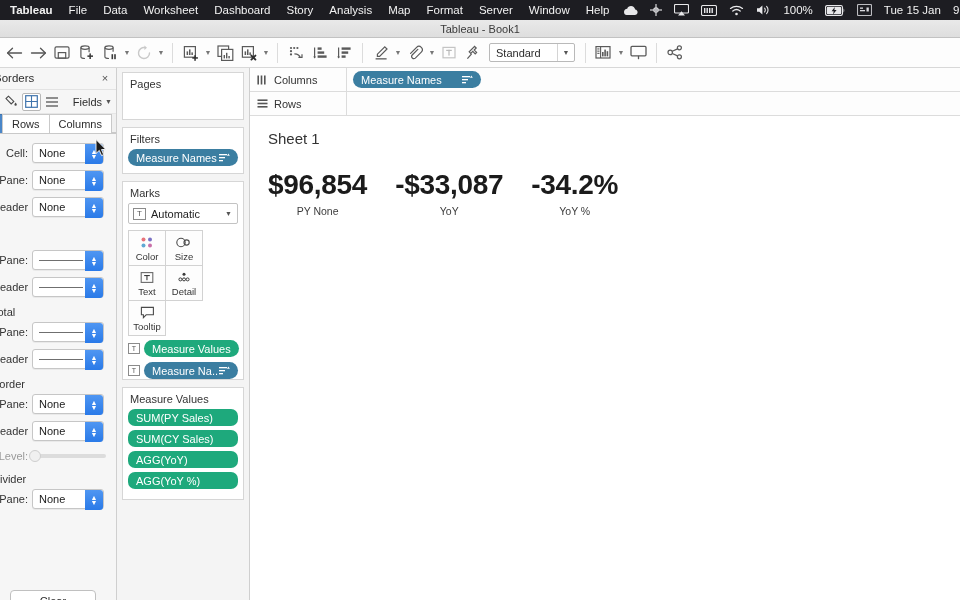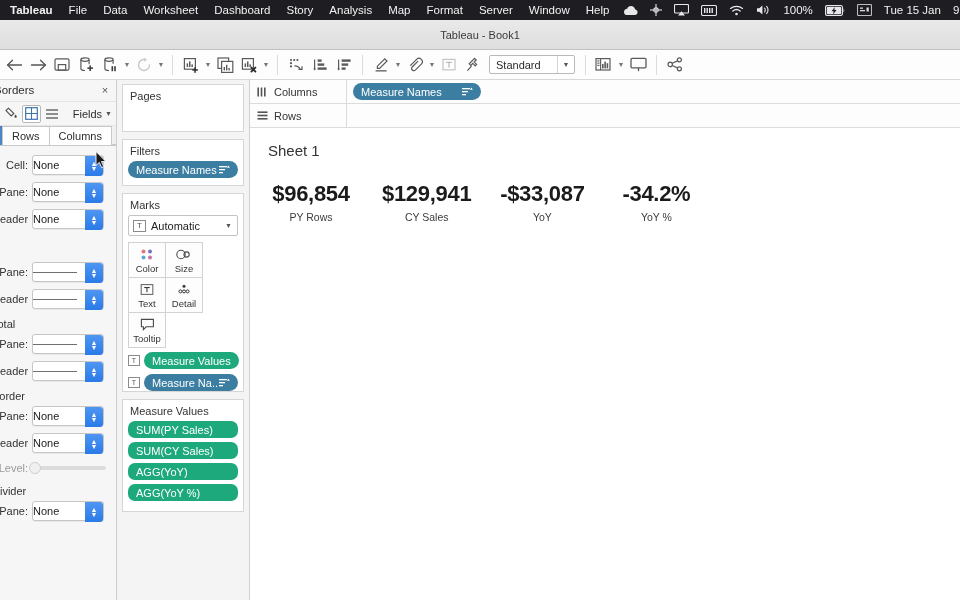--- a/index.html
+++ b/index.html
@@ -25,21 +25,21 @@
   #menubar .mi { padding: 0 8px; }
   #menubar .sysicon {
     padding: 0 6px; display: inline-flex; align-items: center; justify-content: center;
     height: 20px;
   }
   #menubar .clock { padding: 0 6px; }
   #menubar svg { display: block; }
 
   
   #titlebar {
-    height: 30px; width: 960px;
+    height: 18px; width: 960px;
     background: linear-gradient(to bottom, #e9e9e9, #dedede);
     border-bottom: 1px solid #c2c2c2;
     display: flex; align-items: center; justify-content: center;
     font-size: 11px; color: #3a3a3a;
   }
 
   
   #toolbar {
     height: 30px; width: 960px;
     background: #fdfdfd;
@@ -159,20 +159,21 @@
     font-size: 11px; color: #333;
     width: 36px; text-align: right; margin-left: -8px; margin-right: 4px;
     white-space: nowrap; overflow: hidden;
   }
   .fp-pop {
     position: relative;
     width: 72px; height: 20px;
     background: #fff;
     border: 1px solid #c6c6c6; border-radius: 3px;
     display: flex; align-items: center;
+    padding-left: 6px;
     font-size: 11px; color: #1b1b1b;
     box-shadow: 0 1px 0 rgba(0,0,0,.05);
   }
   .fp-pop .stepper {
     position: absolute; right: 0; top: 0; width: 18px; height: 20px;
     background: linear-gradient(to bottom, #4f96f2, #2a7ae8);
     border-radius: 0 3px 3px 0;
     display: flex; flex-direction: column; align-items: center; justify-content: center;
     color: #fff; line-height: 5px; font-size: 7px;
   }
@@ -317,21 +318,21 @@
   #sheet-title {
     font-size: 15px; color: #333; font-weight: normal;
     margin-bottom: 22px;
   }
   #kpi-row { display: flex; align-items: flex-start; }
   .kpi {
     display: flex; flex-direction: column; align-items: center;
     margin-right: 28px;
     min-width: 86px;
   }
-  .kpi .kv { font-size: 22px; font-weight: bold; color: #1b1b1b; letter-spacing: -0.3px; }
+  .kpi .kv { font-size: 28px; font-weight: bold; color: #1b1b1b; letter-spacing: -0.3px; }
   .kpi .kl { font-size: 10.5px; color: #3c3c3c; margin-top: 4px; }
 </style>
 </head>
 <body>
 
 <div id="menubar">
   <span class="apple-name">Tableau</span>
   <span class="mi">File</span>
   <span class="mi">Data</span>
   <span class="mi">Worksheet</span>
@@ -987,25 +988,21 @@
         <span>Rows</span>
       </div>
       <div class="shelf-drop"></div>
     </div>
 
     <div id="canvas">
       <div id="sheet-title">Sheet 1</div>
       <div id="kpi-row">
         <div class="kpi">
           <span class="kv">$96,854</span>
-          <span class="kl">PY Rows</span>
-        </div>
-        <div class="kpi">
-          <span class="kv">$129,941</span>
-          <span class="kl">CY Sales</span>
+          <span class="kl">PY None</span>
         </div>
         <div class="kpi">
           <span class="kv">-$33,087</span>
           <span class="kl">YoY</span>
         </div>
         <div class="kpi">
           <span class="kv">-34.2%</span>
           <span class="kl">YoY %</span>
         </div>
       </div>

